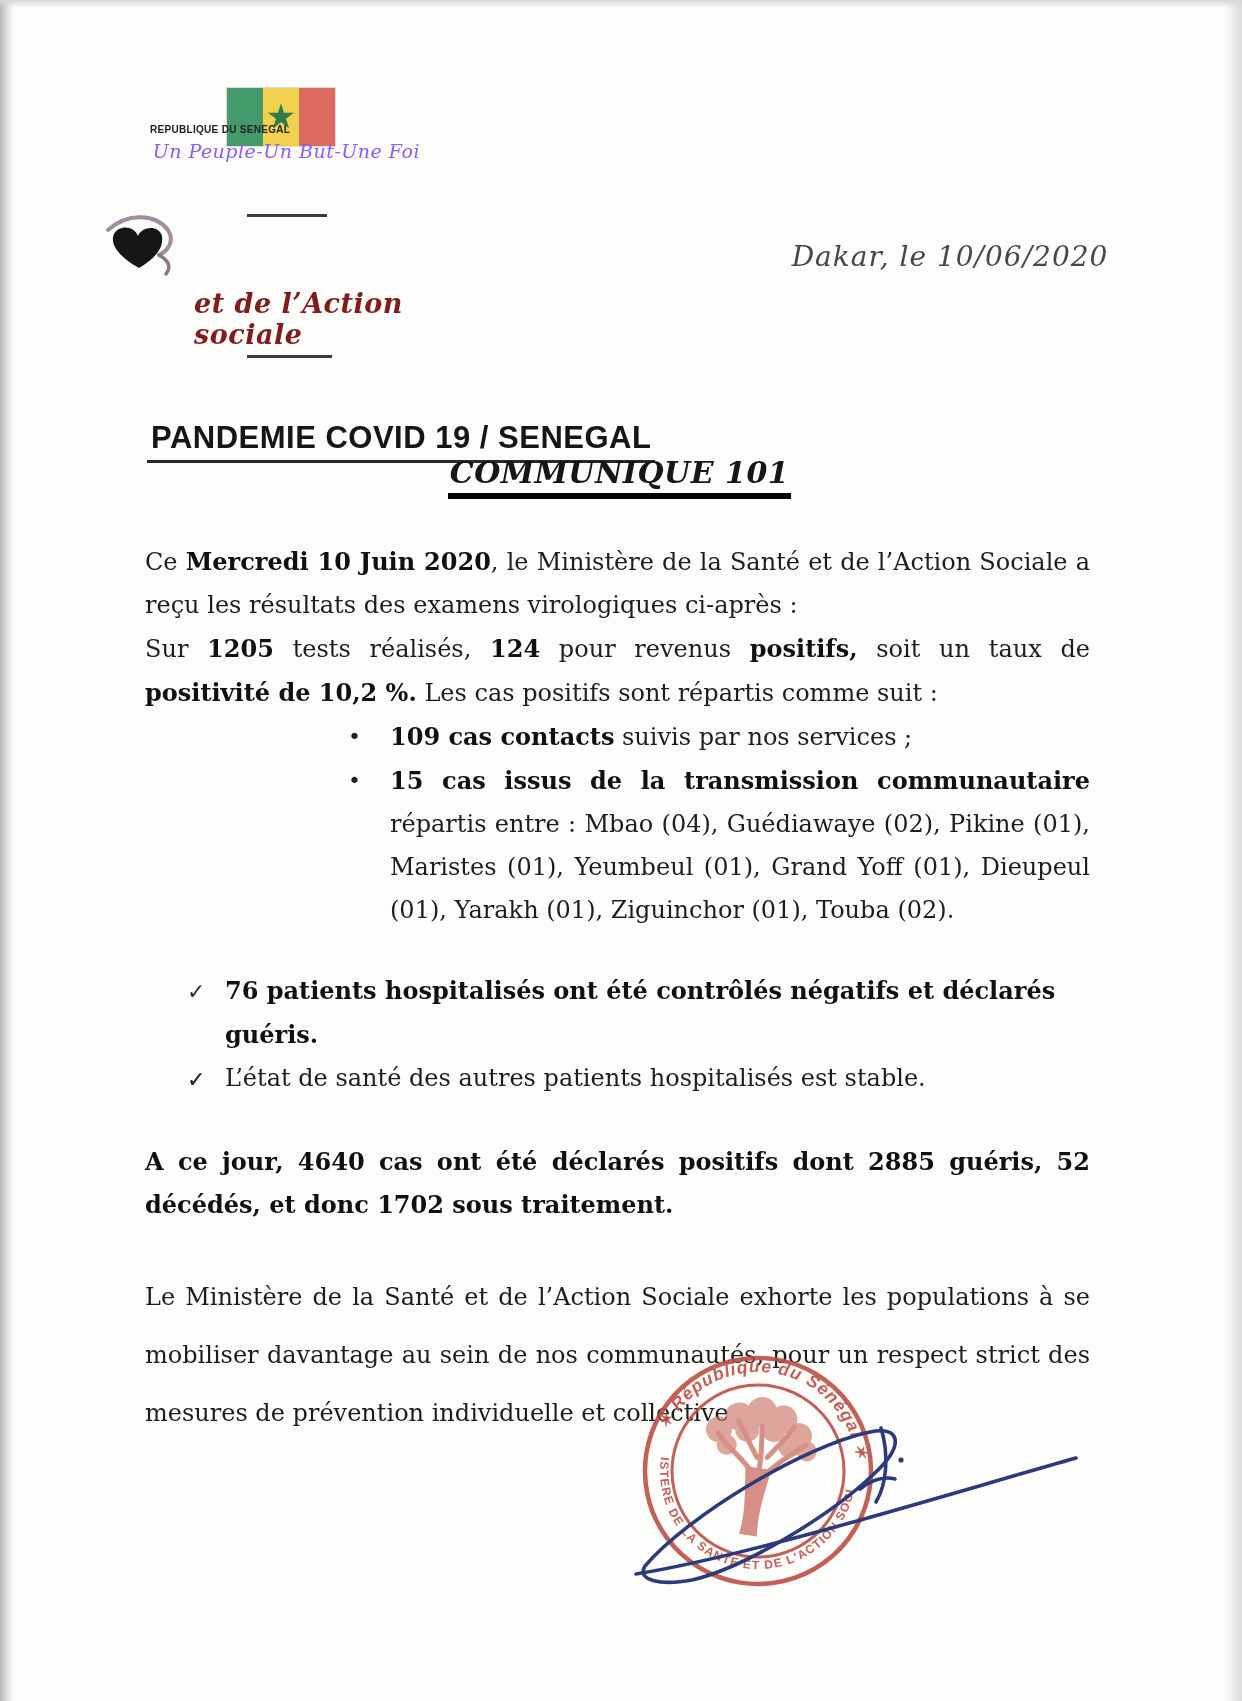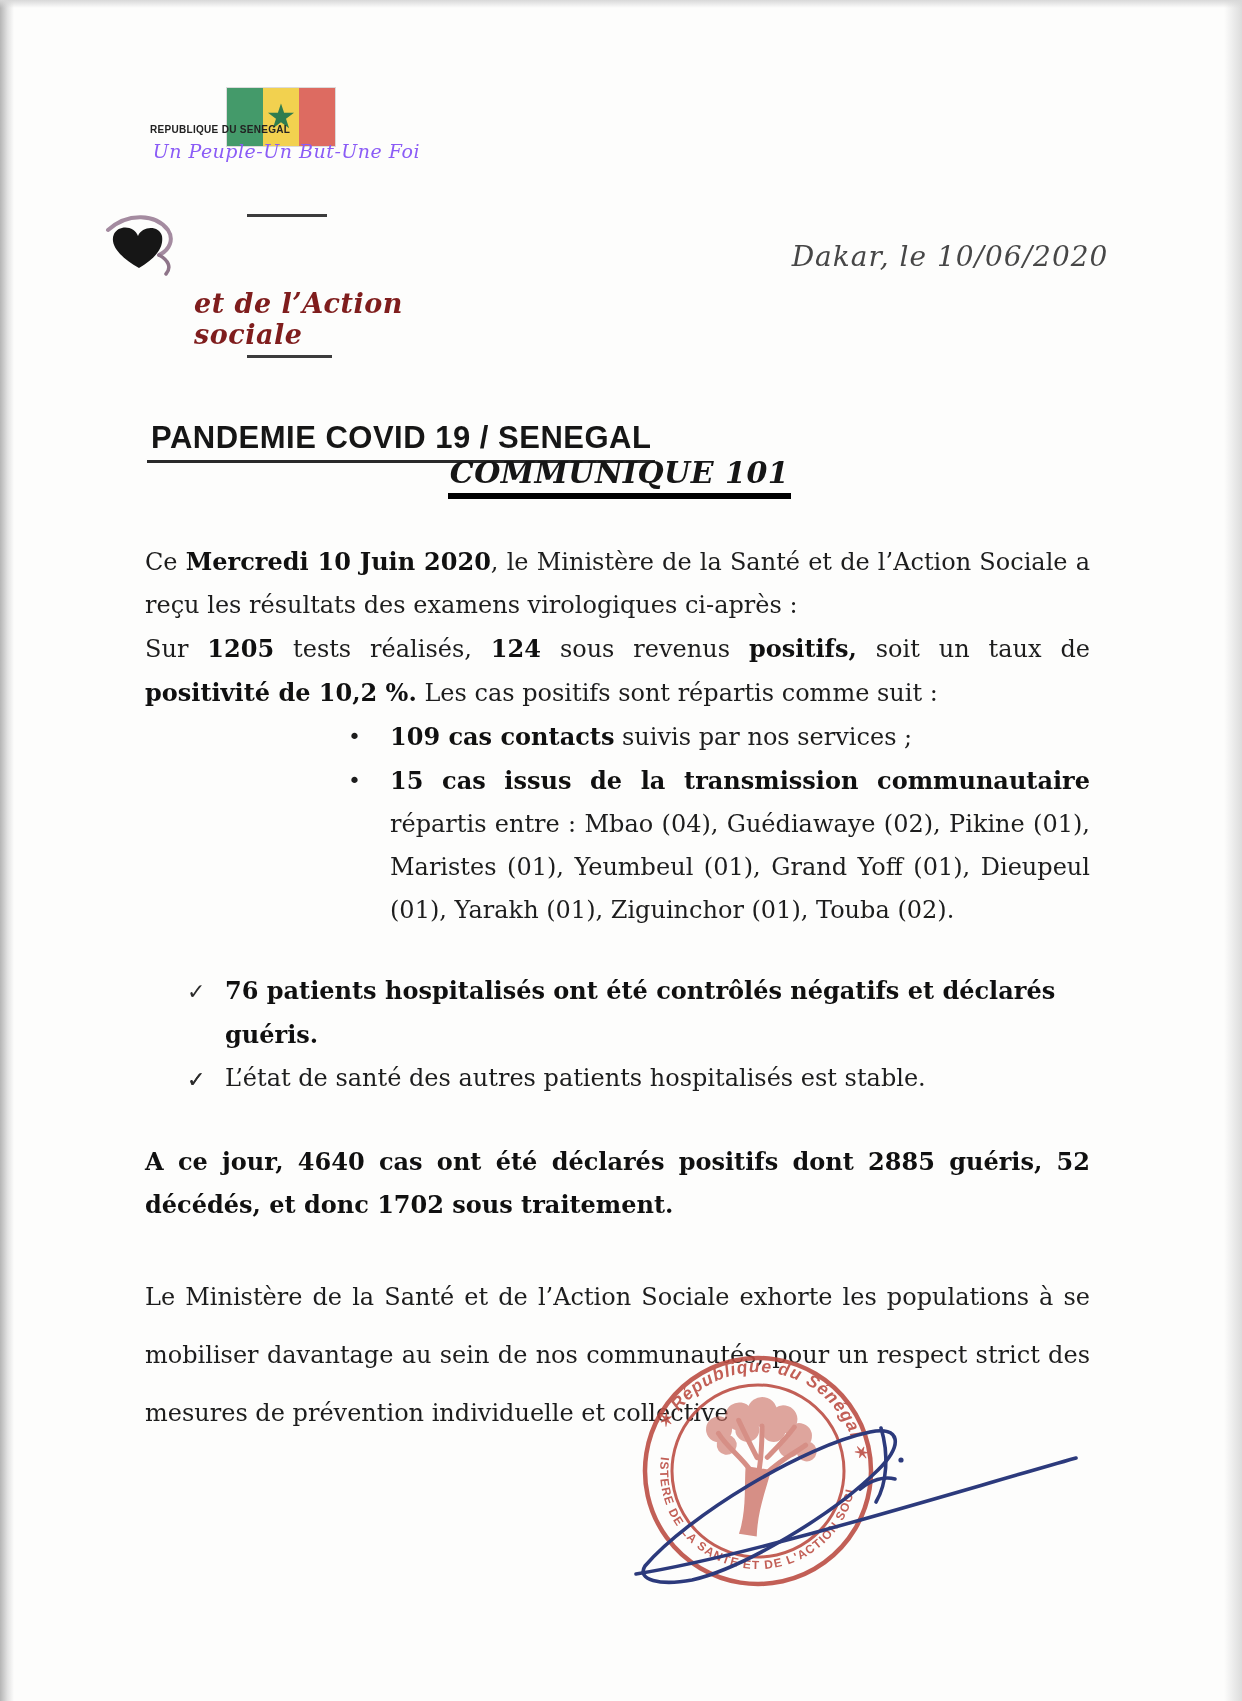--- a/index.html
+++ b/index.html
@@ -102,21 +102,21 @@
   <div class="doc-title">
     <span>PANDEMIE COVID 19 / SENEGAL</span>
   </div>
   <div class="doc-subtitle">
     <span>COMMUNIQUE 101</span>
   </div>
 
   <div class="body-col">
 
     <p class="para"><span>Ce </span><b>Mercredi 10 Juin 2020</b><span>, le Ministère de la Santé et de l’Action Sociale a reçu les résultats des examens virologiques ci-après :</span></p>
-    <p class="para"><span>Sur </span><b>1205</b><span> tests réalisés, </span><b>124</b><span> sous revenus </span><b>positifs,</b><span> soit un taux de </span><b>positivité de 10,2 %.</b><span> Les cas positifs sont répartis comme suit :</span></p>
+    <p class="para"><span>Sur </span><b>1205</b><span> tests réalisés, </span><b>124</b><span> pour revenus </span><b>positifs,</b><span> soit un taux de </span><b>positivité de 10,2 %.</b><span> Les cas positifs sont répartis comme suit :</span></p>
 
     <ul class="bullets">
       <li>
         <span class="bullet-glyph">•</span>
         <span><b>109 cas contacts</b><span> suivis par nos services ;</span></span>
       </li>
       <li>
         <span class="bullet-glyph">•</span>
         <span><b>15 cas issus de la transmission communautaire</b><span> répartis entre : Mbao (04), Guédiawaye (02), Pikine (01), Maristes (01), Yeumbeul (01), Grand Yoff (01), Dieupeul (01), Yarakh (01), Ziguinchor (01), Touba (02).</span></span>
       </li>

